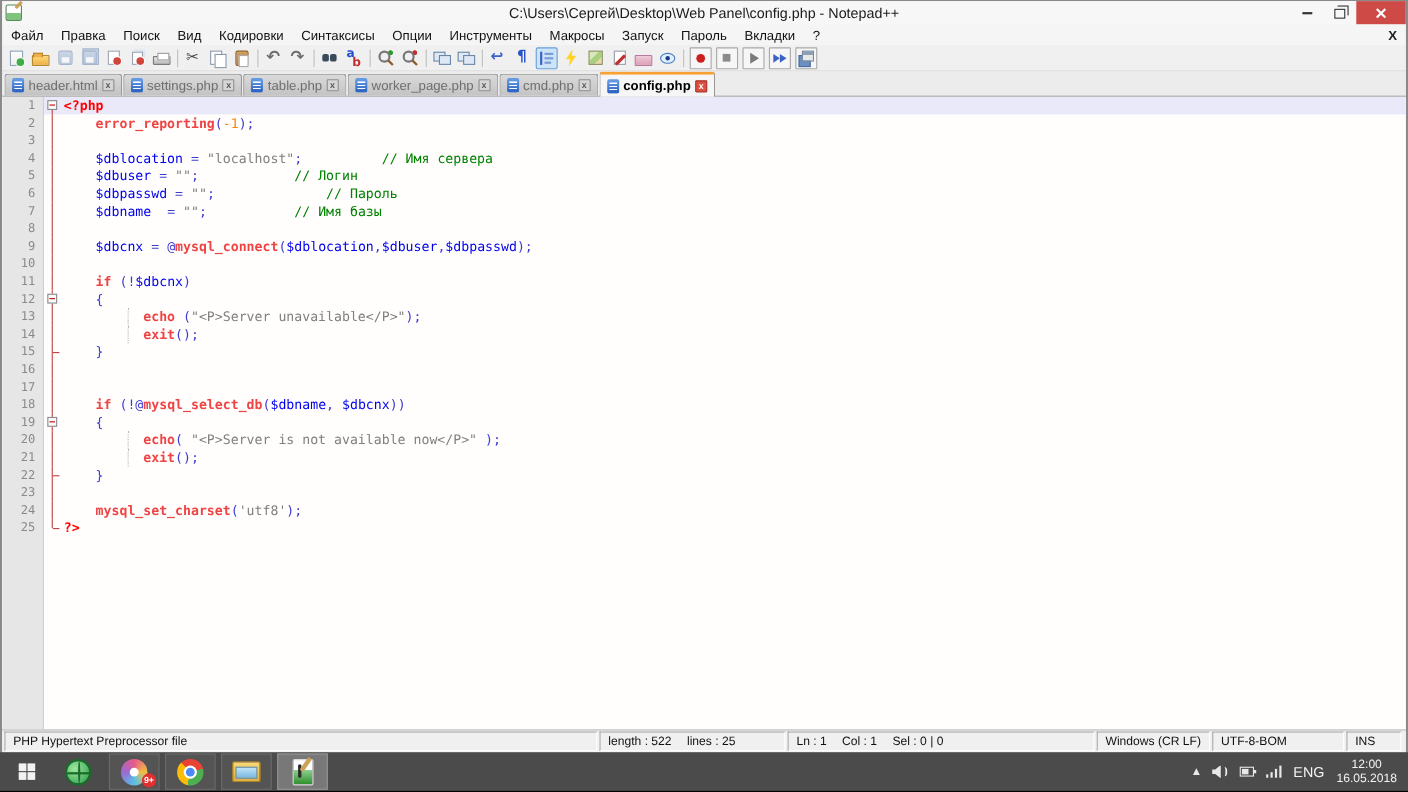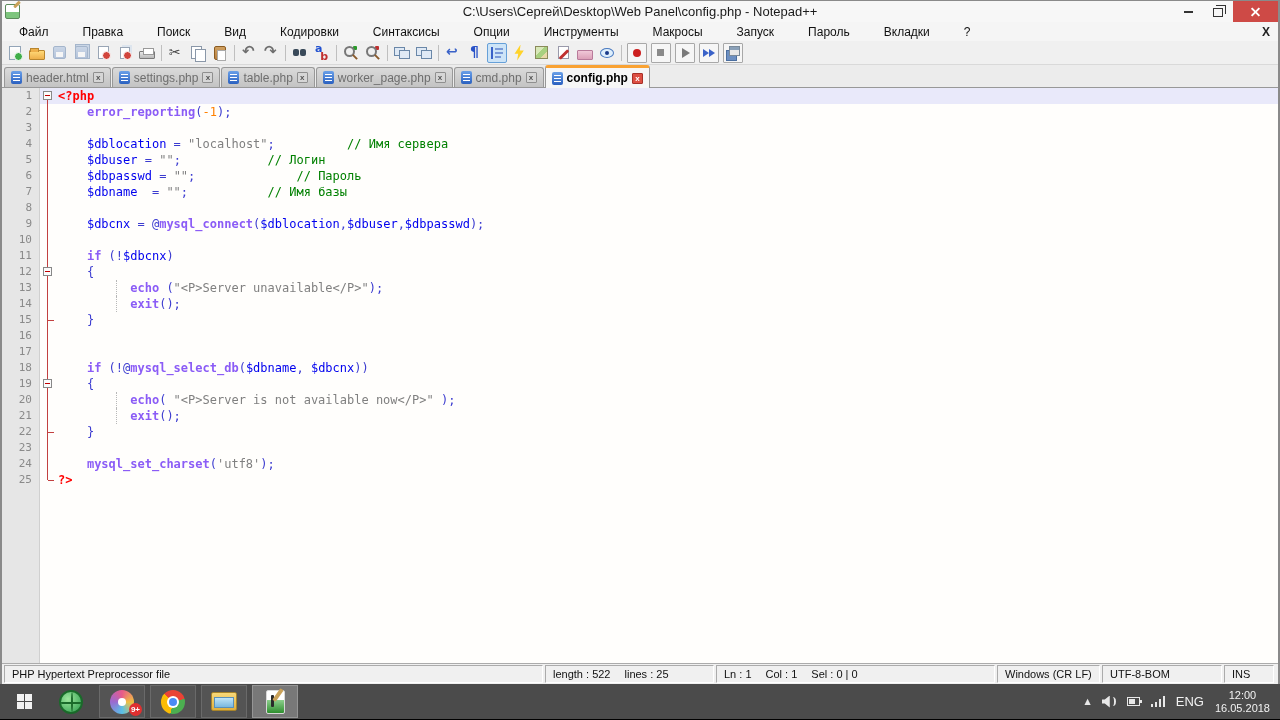--- a/index.html
+++ b/index.html
@@ -21,21 +21,21 @@
   .wc-min::before { content:""; width:9px; height:2px; background:#333; }
   .wc-rest::before { content:""; width:8px; height:7px; border:1px solid #333; background:#f7f7f7;
                      box-shadow:2px -2px 0 -0px #f7f7f7, 3px -3px 0 0px #333; margin-top:2px; }
   .wc-close { width:45px; background:#ce4a46; }
   .wc-close::before, .wc-close::after { content:""; position:absolute; width:11px; height:2px; background:#fff; }
   .wc-close::before { transform:rotate(45deg); } .wc-close::after { transform:rotate(-45deg); }
   .wc-close { position:relative; }
 
   
   .menubar { height:19px; background:#f5f5f5; display:flex; align-items:center; font-size:12px; color:#111; }
-  .menu-item { padding:2px 17px; cursor:default; }
+  .menu-item { padding:2px 8px; cursor:default; }
   .menu-close { margin-left:auto; padding:0 8px; font-size:12px; color:#222; font-weight:bold; }
 
   
   .toolbar { height:24px; background:#f0f0f0; border-bottom:1px solid #d9d9d9; display:flex; align-items:center; padding-left:2px; }
   .tbsep { width:1px; height:16px; background:#bfbfbf; margin:0 3px; }
   .tbtn { width:20px; height:20px; display:flex; align-items:center; justify-content:center; margin:0 1px; border:1px solid transparent; }
   .tbtn.pressed { background:#cde4f7; border:1px solid #66a0d8; border-radius:2px; }
   .tbtn.boxed { border:1px solid #a8a8a8; background:#f6f6f6; border-radius:1px; margin:0 2px; }
   .tbtn.dis { opacity:.45; }
   .art { width:16px; height:16px; position:relative; display:block; font-family:"DejaVu Sans", sans-serif; }
@@ -119,21 +119,21 @@
   .f-line::before, .f-box::before, .f-end::before, .f-endlast::before, .f-boxtop::before { display:block; }
   .f-boxtop::before { top:12px; }
   .f-endlast::before { bottom:8px; }
   .f-end::after, .f-endlast::after { content:""; position:absolute; left:8px; top:8px; width:6px; height:1px; background:#c24040; }
   .fbox { position:absolute; top:3px; left:3px; width:9px; height:9px; border:1px solid #888; background:#fbfbfb; z-index:2; }
   .fbox::after { content:""; position:absolute; left:1px; right:1px; top:3px; height:1px; background:#c00000; }
   .text { flex:1; white-space:pre; font-size:12px; color:#000; padding-left:2px; position:relative; }
   .row.cur .text, .row.cur .fold { background:#e9e9fa; }
   .g8 { position:absolute; top:0; bottom:0; left:calc(2px + 8ch); border-left:1px dotted #b8b8b8; }
   .tk-t { color:#ff0000; font-weight:bold; }
-  .tk-k { color:#8b5cf6; font-weight:bold; }
+  .tk-k { color:#ef4444; font-weight:bold; }
   .tk-v { color:#0000ee; }
   .tk-o { color:#3c3cd0; }
   .tk-s { color:#808080; }
   .tk-c { color:#008000; }
   .tk-n { color:#ff8000; }
   .tk-p { color:#000; }
 
   
   .statusbar { height:21px; background:#f0f0f0; border-top:1px solid #ababab; display:flex; align-items:stretch; padding:1px 2px; font-size:11px; color:#111; }
   .seg { border:1px solid; border-color:#ababab #fff #fff #ababab; display:flex; align-items:center; padding:0 7px; white-space:pre; margin-right:2px; gap:14px; }

